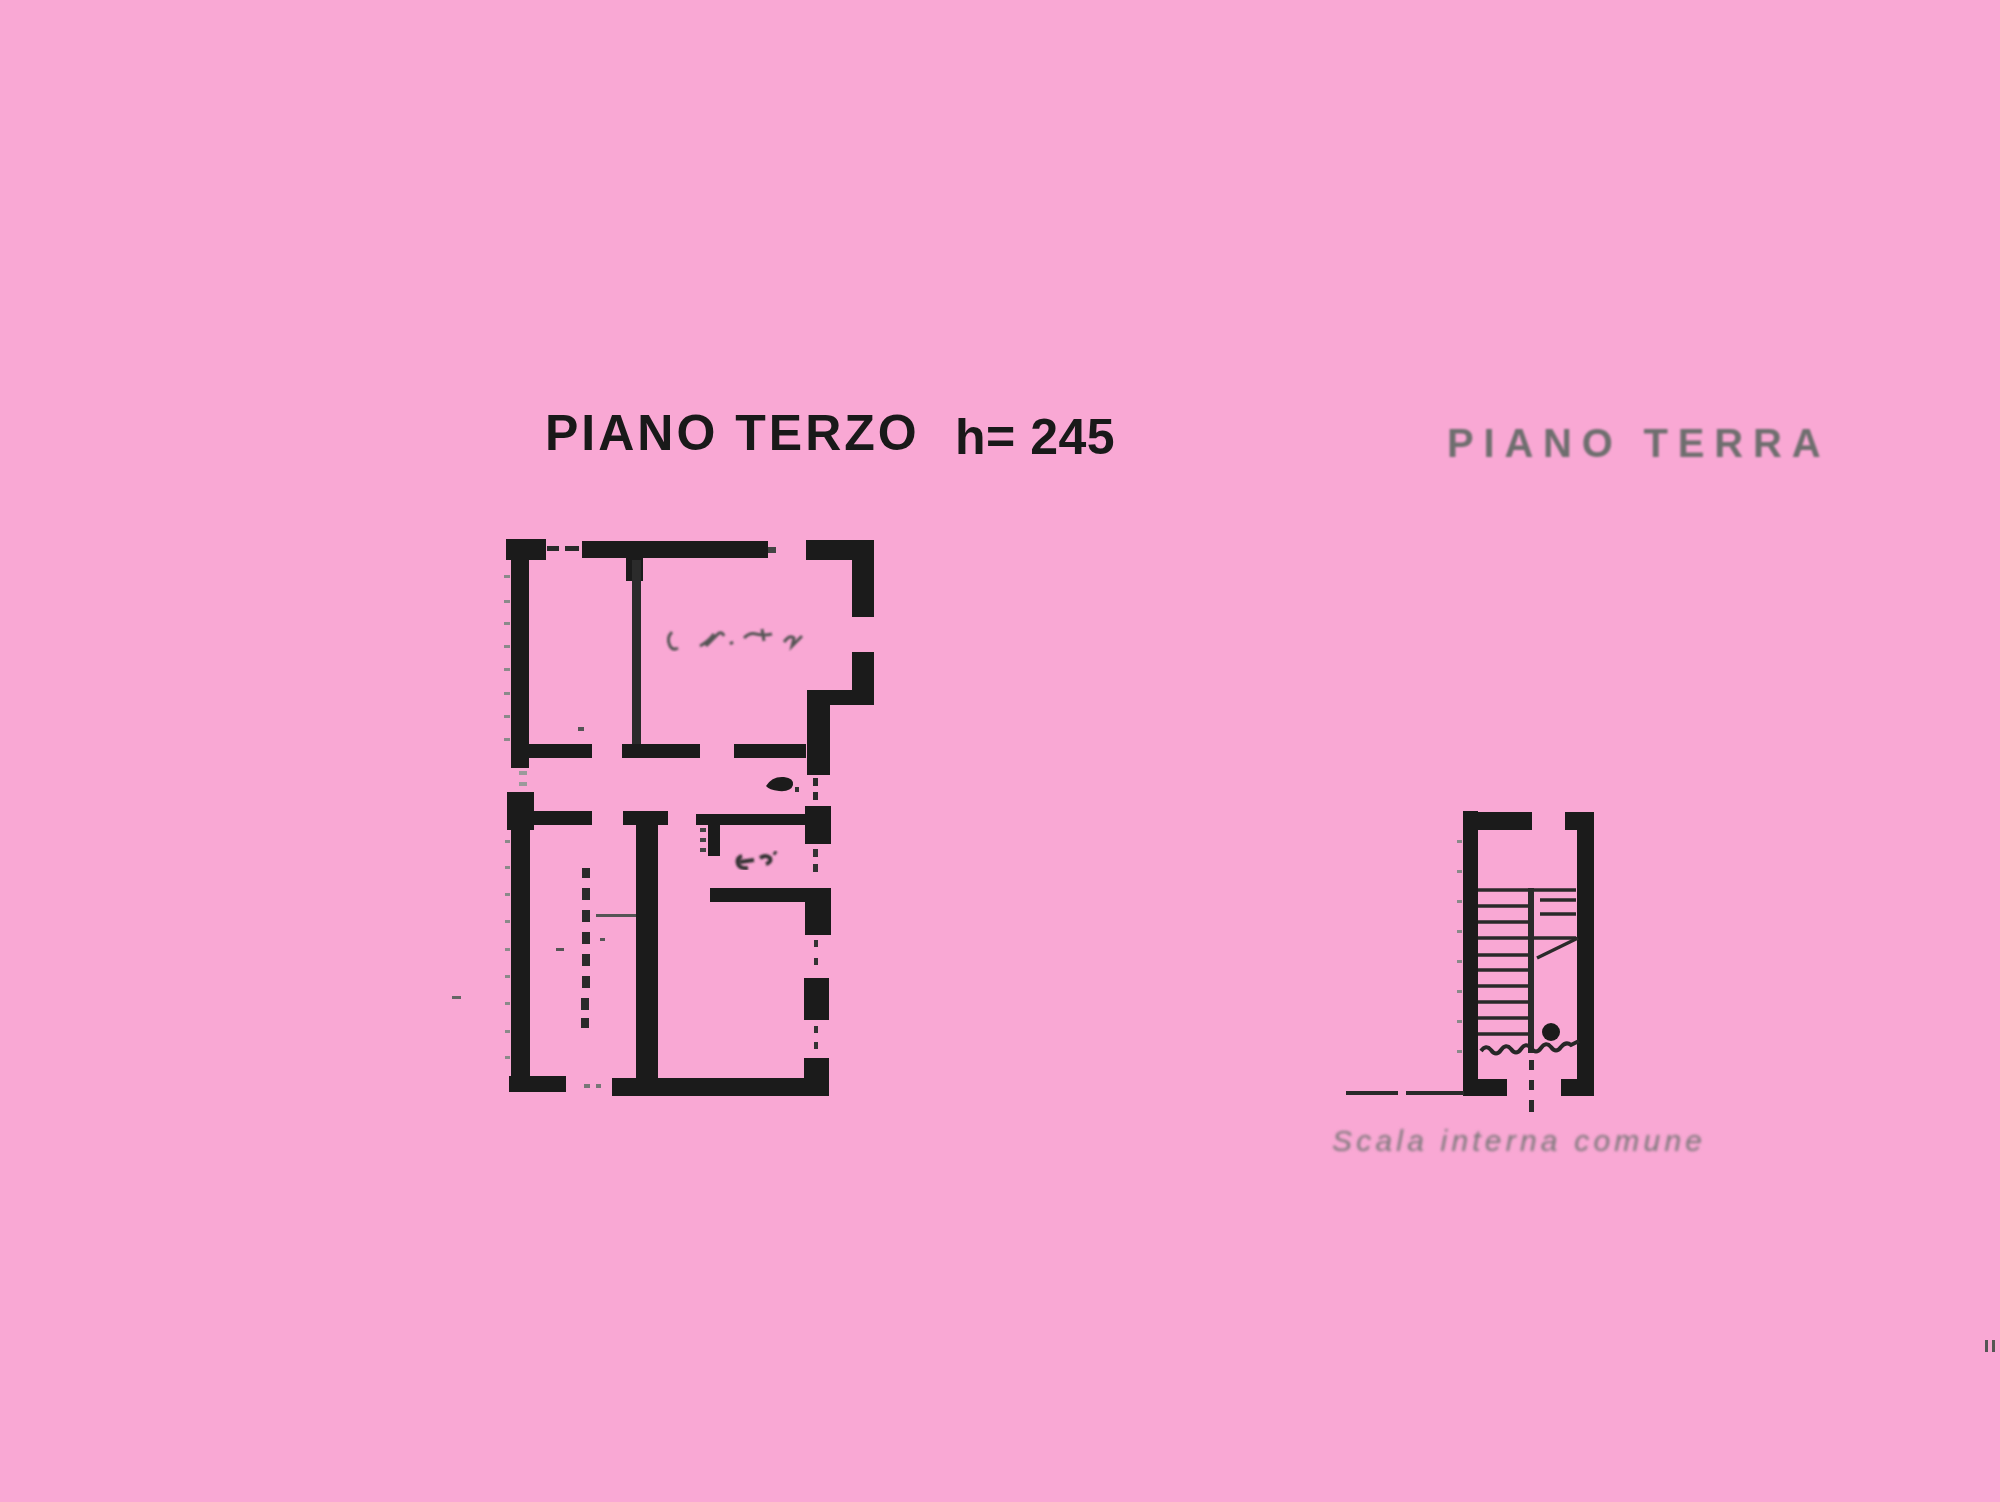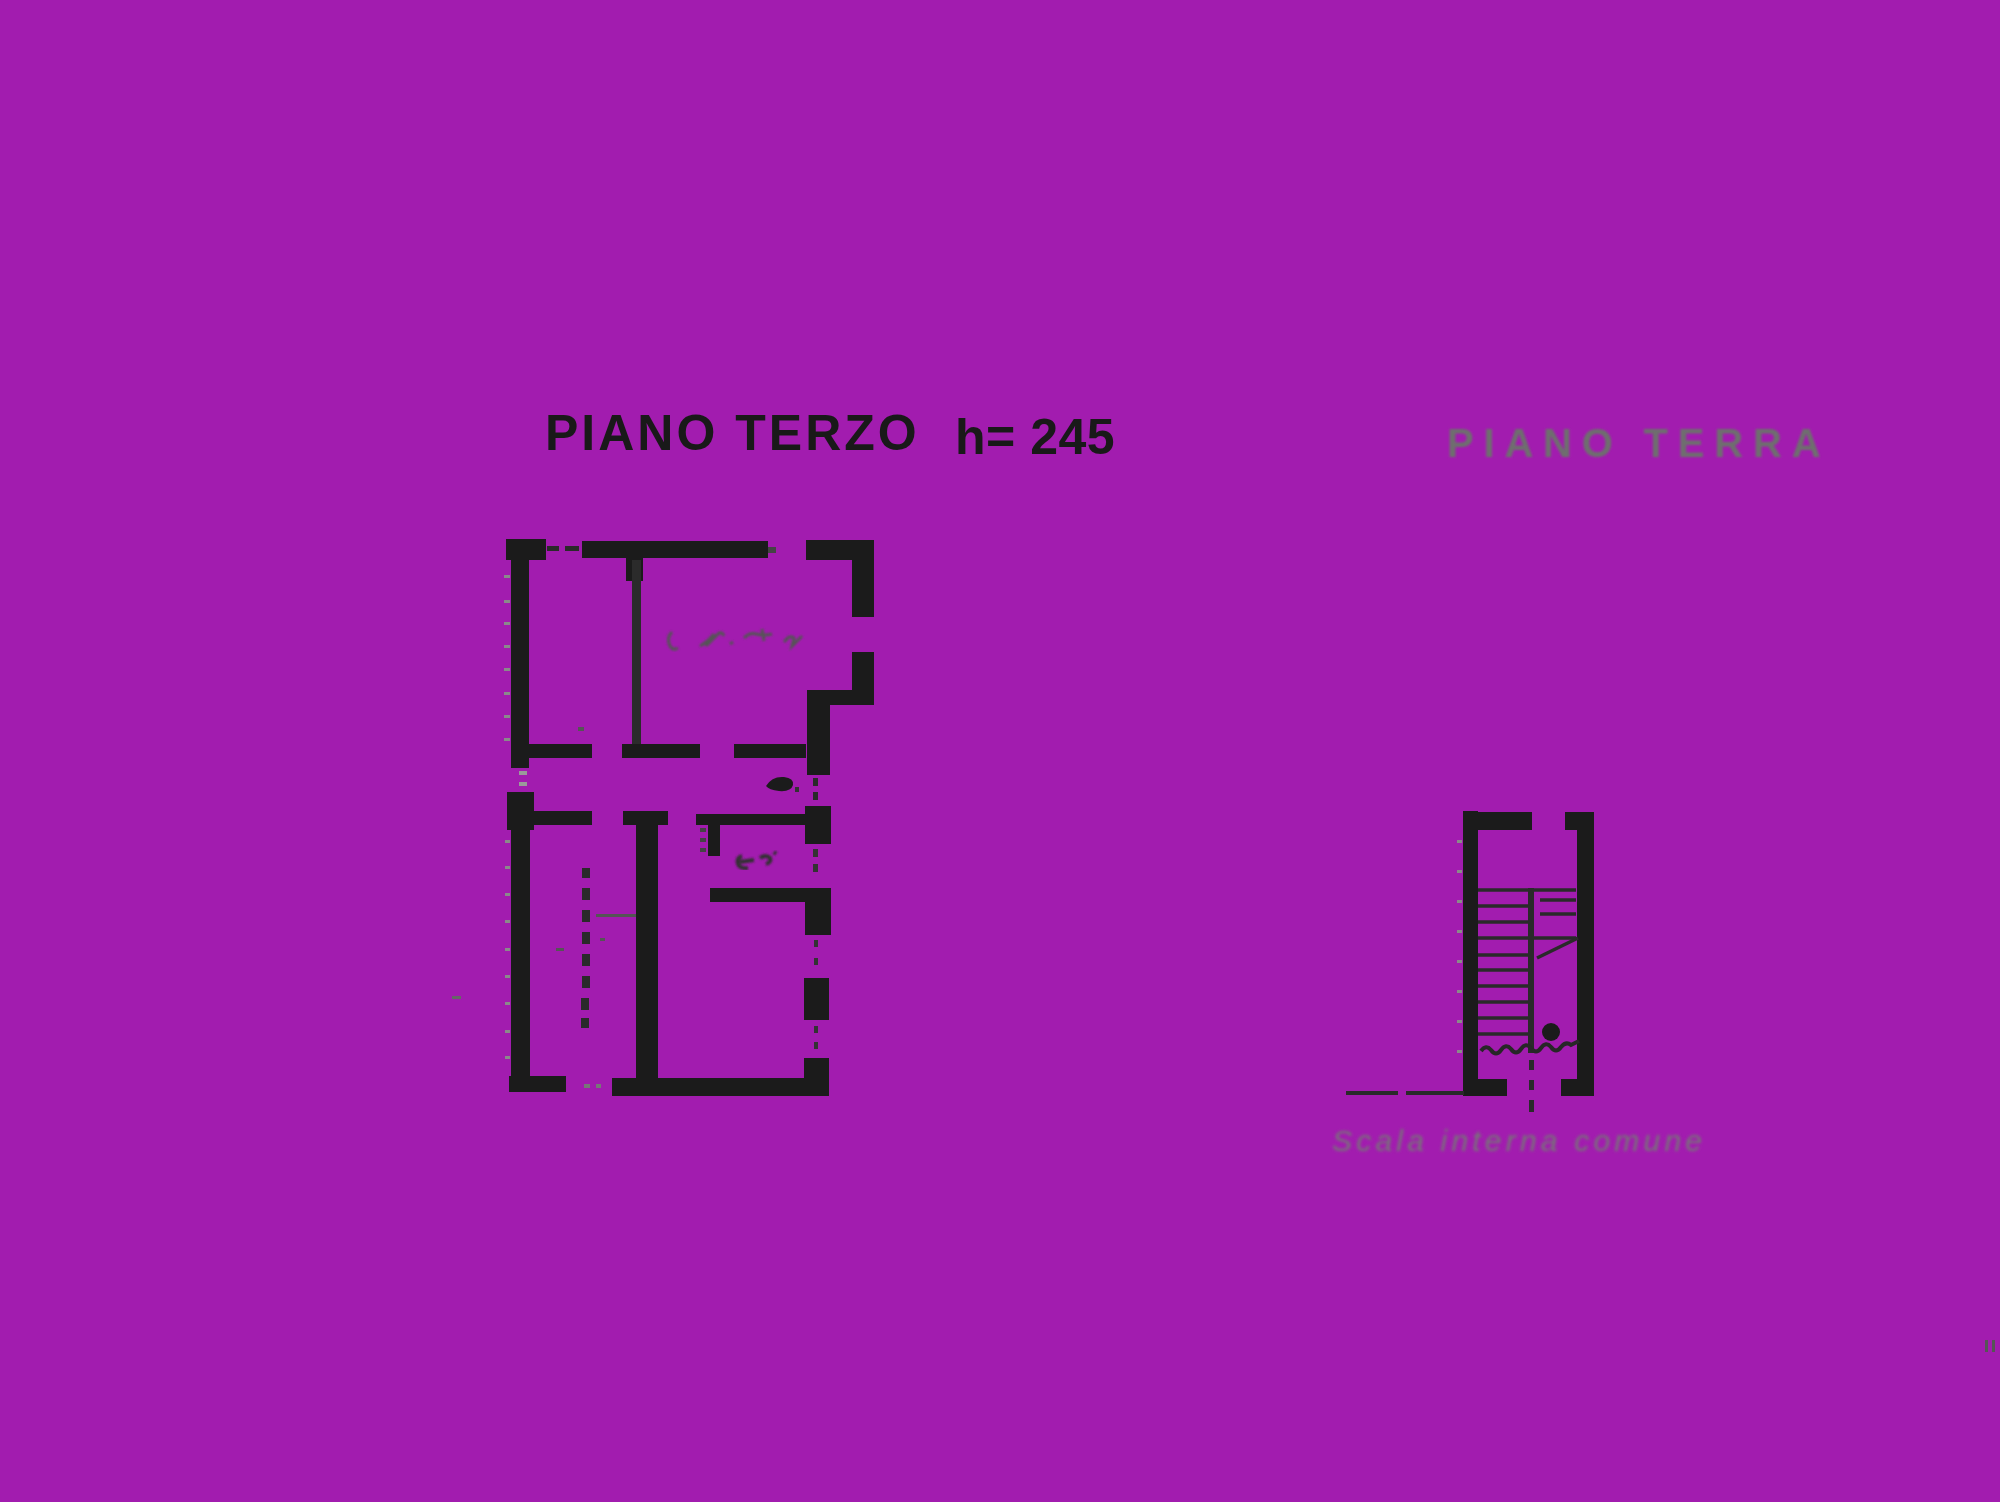--- a/index.html
+++ b/index.html
@@ -1,16 +1,16 @@
 <!DOCTYPE html>
 <html><head>
 <meta charset="utf-8">
 <style>
   html,body{margin:0;padding:0;background:#ffffff;}
-  .page{position:relative;width:2000px;height:1502px;background:#a21caf;overflow:hidden;
+  .page{position:relative;width:2000px;height:1502px;background:#f9a8d4;overflow:hidden;
         font-family:"Liberation Sans", sans-serif;text-align:right;}
   svg{position:absolute;left:0;top:0;}
 </style>
 </head>
 <body>
 <div class="page">
 <svg width="2000" height="1502" viewBox="0 0 2000 1502">
 <defs>
   <filter id="blur1">
           <feGaussianBlur stdDeviation="1.1"></feGaussianBlur>

